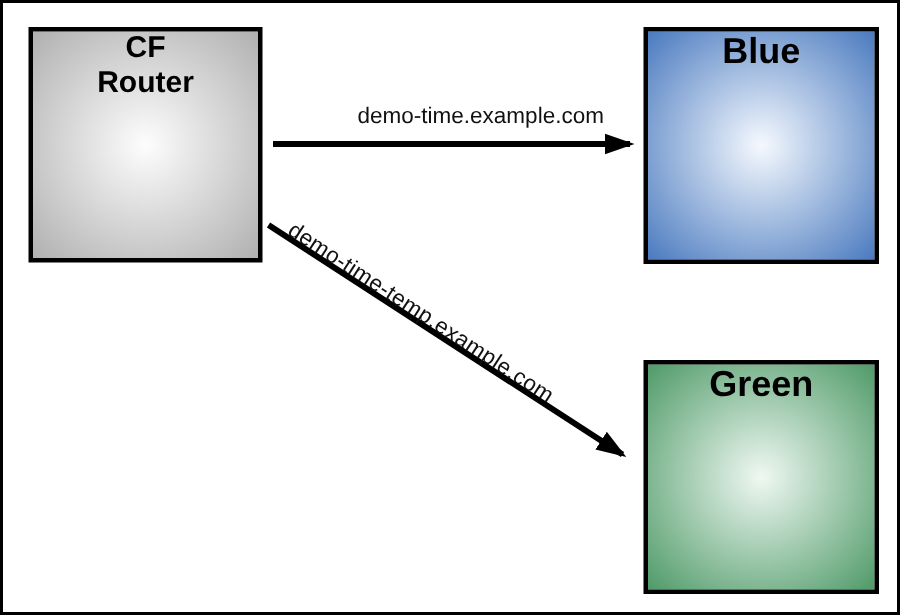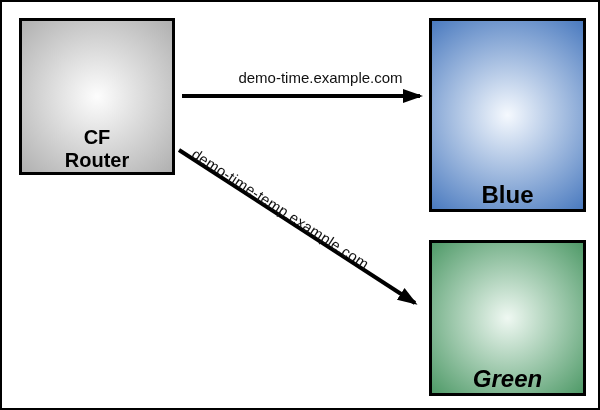--- a/index.html
+++ b/index.html
@@ -11,42 +11,41 @@
     border: 2px solid #000;
     background: #ffffff;
     font-family: "Liberation Sans", sans-serif;
     overflow: hidden;
   }
   .node {
     position: absolute;
     box-sizing: border-box;
     border: 3px solid var(--node-border, #000);
     display: flex;
-    align-items: flex-end;
+    align-items: flex-start;
     justify-content: center;
     text-align: center;
     font-weight: bold;
     color: #000;
   }
   .node-router {
     left: 17px; top: 16px; width: 156px; height: 157px;
     background: radial-gradient(circle at 50% 50%, var(--router-center, #fdfdfd) 0%, var(--router-edge, #b0b0b0) 100%);
     font-size: 20px;
     line-height: 23px;
   }
   .node-blue {
-    left: 427px; top: 16px; width: 157px; height: 194px;
+    left: 427px; top: 16px; width: 157px; height: 158px;
     background: radial-gradient(circle at 50% 50%, var(--blue-center, #f5f9fe) 0%, var(--blue-edge, #4a7abf) 100%);
     font-size: 24px;
   }
   .node-green {
     left: 427px; top: 238px; width: 157px; height: 156px;
     background: radial-gradient(circle at 50% 50%, var(--green-center, #eff8f2) 0%, var(--green-edge, #4f9a68) 100%);
     font-size: 24px;
-    font-style: italic;
   }
   .node-label { white-space: pre-line; }
   .arrows {
     position: absolute;
     left: 0; top: 0;
     width: 600px; height: 410px;
     pointer-events: none;
   }
   .arrow-line { stroke: var(--arrow, #000); stroke-width: 4; }
   .arrow-head { fill: var(--arrow, #000); }

